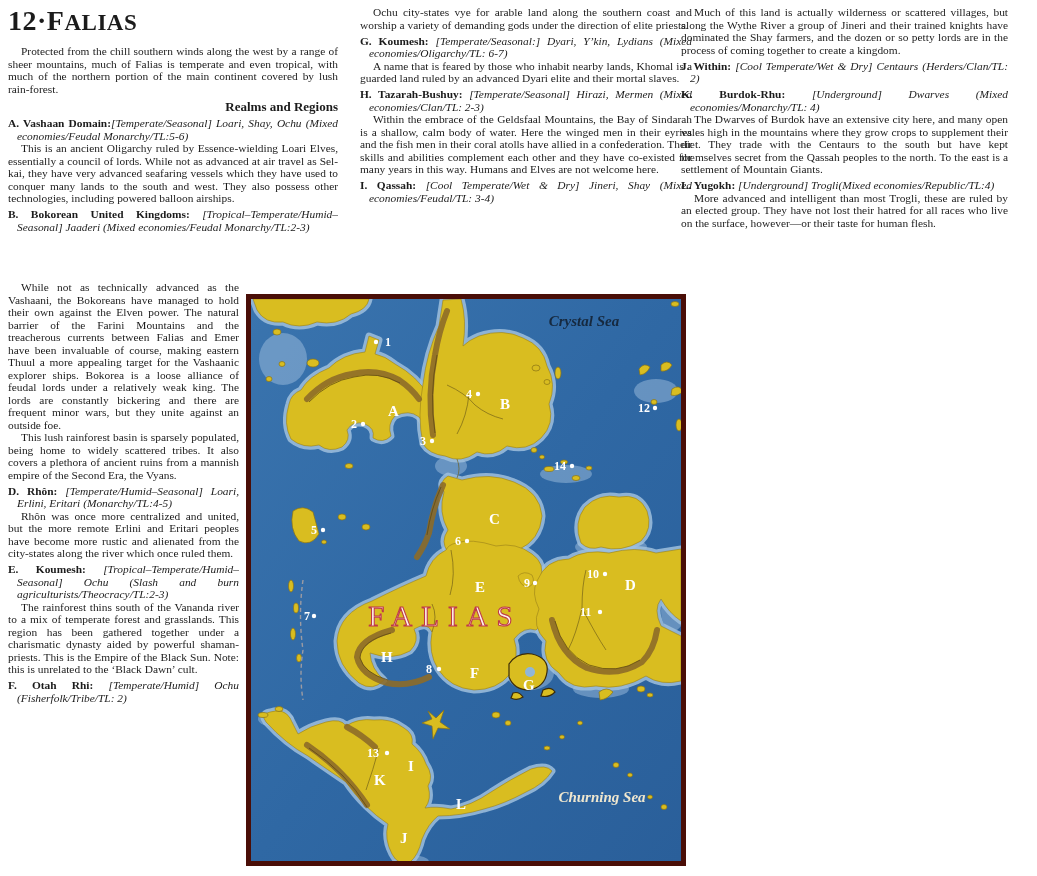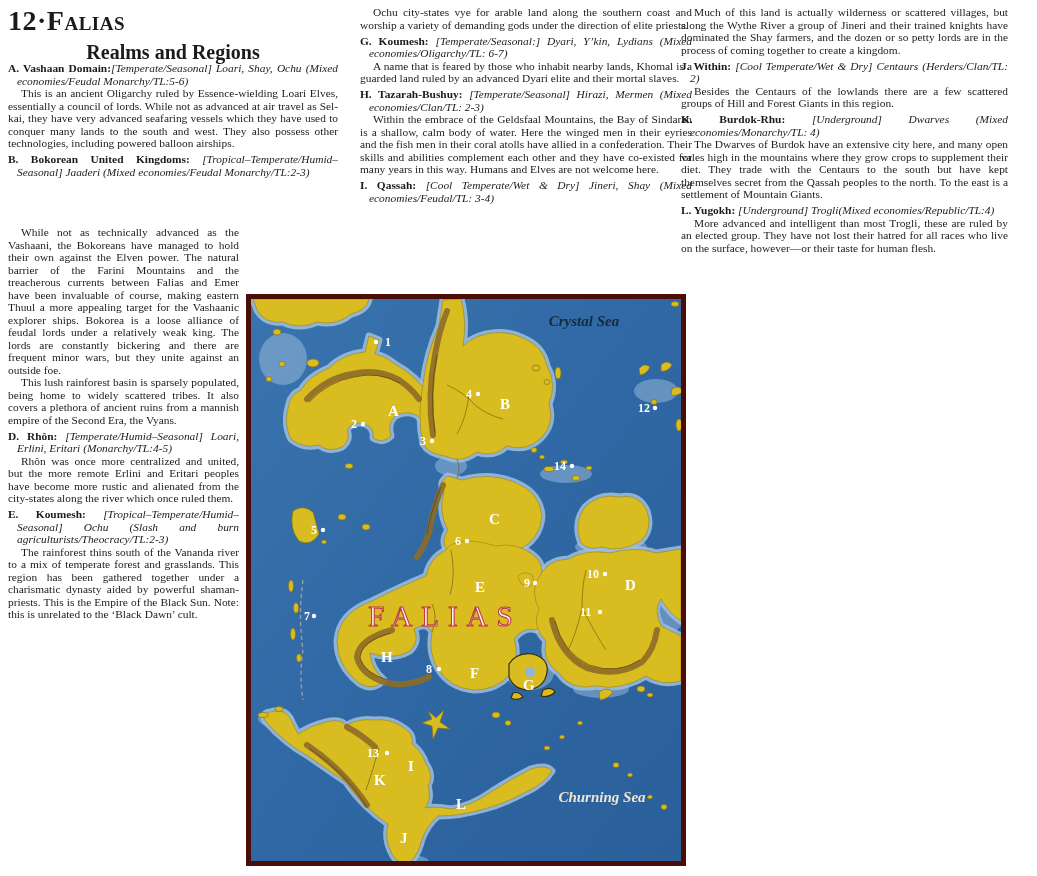--- a/index.html
+++ b/index.html
@@ -4,22 +4,22 @@
 <style>
   html,body{margin:0;padding:0;background:#fff;}
   body{width:1037px;height:876px;position:relative;font-family:"Liberation Serif",serif;color:#1b1b1b;}
   .col{position:absolute;text-align:justify;font-size:11.4px;line-height:12.5px;}
   p{margin:0;}
   .ind{text-indent:13px;}
   .ehead{margin-top:3.5px;padding-left:9px;text-indent:-9px;}
   .ehead b{font-weight:bold;}
   .ehead i{font-style:italic;}
   h1{font-size:28px;margin:0 0 7px 0;font-weight:bold;letter-spacing:.5px;line-height:30px;}
-  h1 .sc{font-size:19px;}
-  h2{font-size:20px;text-align:center;margin:6px 0 3px 0;font-weight:bold;}
+  h1 .sc{font-size:23px;}
+  h2{font-size:13px;text-align:right;margin:6px 0 3px 0;font-weight:bold;}
   .narrow{width:231px;margin-top:48px;}
   .mapframe{position:absolute;left:246px;top:294px;width:430px;height:562px;border:5px solid #4a0e07;background:#2f68a4;overflow:hidden;}
   
   .halo use{fill:none;stroke:#9fc0dd;stroke-width:7;stroke-linejoin:round;opacity:.85;}
   .land use{fill:#d9bd20;stroke:#99801a;stroke-width:.6;}
   .isl path,.isl ellipse{fill:#d9bd20;stroke:#8a7314;stroke-width:.7;}
   .gring path{fill:#d9bd20;stroke:#3b2b08;stroke-width:1.2;}
   .mtn path{fill:none;stroke:#8d6c28;stroke-width:6;stroke-linecap:round;opacity:.9;}
   .crest path{fill:none;stroke:#5c4712;stroke-width:1;opacity:.75;}
   .river path{fill:none;stroke:#6b5a16;stroke-width:.8;opacity:.8;}
@@ -33,58 +33,59 @@
   #sea-churning{fill:#efe7cf;}
   #maptitle{font-size:29px;letter-spacing:9px;fill:#fdf0ee;stroke:#bf3a45;stroke-width:1.1;}
 </style>
 </head>
 <body>
 
 <div>
 
   <div class="col" style="left:8px;top:6px;width:330px;">
     <h1><span>12·F</span><span class="sc">ALIAS</span></h1>
+    <p class="ind">Protected from the chill southern winds along the west by a range of sheer mountains, much of Falias is temperate and even tropical, with much of the northern portion of the main continent covered by lush rain-forest.</p>
     <h2>Realms and Regions</h2>
 
     <p class="ehead"><b>A. Vashaan Domain:</b><i>[Temperate/Seasonal] Loari, Shay, Ochu (Mixed economies/Feudal Monarchy/TL:5-6)</i></p>
     <p class="ind">This is an ancient Oligarchy ruled by Essence-wielding Loari Elves, essentially a council of lords. While not as advanced at air travel as Sel-kai, they have very advanced seafaring vessels which they have used to conquer many lands to the south and west. They also possess other technologies, including powered balloon airships.</p>
 
     <p class="ehead"><b>B. Bokorean United Kingdoms:</b><i> [Tropical–Temperate/Humid–Seasonal] Jaaderi (Mixed economies/Feudal Monarchy/TL:2-3)</i></p>
 
     <div class="narrow">
       <p class="ind">While not as technically advanced as the Vashaani, the Bokoreans have managed to hold their own against the Elven power. The natural barrier of the Farini Mountains and the treacherous currents between Falias and Emer have been invaluable of course, making eastern Thuul a more appealing target for the Vashaanic explorer ships. Bokorea is a loose alliance of feudal lords under a relatively weak king. The lords are constantly bickering and there are frequent minor wars, but they unite against an outside foe.</p>
 
       <p class="ind">This lush rainforest basin is sparsely populated, being home to widely scattered tribes. It also covers a plethora of ancient ruins from a mannish empire of the Second Era, the Vyans.</p>
 
       <p class="ehead"><b>D. Rhôn:</b><i> [Temperate/Humid–Seasonal] Loari, Erlini, Eritari (Monarchy/TL:4-5)</i></p>
       <p class="ind">Rhôn was once more centralized and united, but the more remote Erlini and Eritari peoples have become more rustic and alienated from the city-states along the river which once ruled them.</p>
 
       <p class="ehead"><b>E. Koumesh:</b><i> [Tropical–Temperate/Humid–Seasonal] Ochu (Slash and burn agriculturists/Theocracy/TL:2-3)</i></p>
       <p class="ind">The rainforest thins south of the Vananda river to a mix of temperate forest and grasslands. This region has been gathered together under a charismatic dynasty aided by powerful shaman-priests. This is the Empire of the Black Sun. Note: this is unrelated to the ‘Black Dawn’ cult.</p>
 
+      <p class="ehead"><b>F. Otah Rhi:</b><i> [Temperate/Humid] Ochu (Fisherfolk/Tribe/TL: 2)</i></p>
     </div>
   </div>
 
   <div class="col" style="left:346px;top:6px;width:332px;margin-left:14px;">
     <p class="ind">Ochu city-states vye for arable land along the southern coast and worship a variety of demanding gods under the direction of elite priests.</p>
 
     <p class="ehead"><b>G. Koumesh:</b><i> [Temperate/Seasonal:] Dyari, Y’kin, Lydians (Mixed economies/Oligarchy/TL: 6-7)</i></p>
     <p class="ind">A name that is feared by those who inhabit nearby lands, Khomal is a guarded land ruled by an advanced Dyari elite and their mortal slaves.</p>
 
     <p class="ehead"><b>H. Tazarah-Bushuy:</b><i> [Temperate/Seasonal] Hirazi, Mermen (Mixed economies/Clan/TL: 2-3)</i></p>
     <p class="ind">Within the embrace of the Geldsfaal Mountains, the Bay of Sindarah is a shallow, calm body of water. Here the winged men in their eyries and the fish men in their coral atolls have allied in a confederation. Their skills and abilities complement each other and they have co-existed for many years in this way. Humans and Elves are not welcome here.</p>
 
     <p class="ehead"><b>I. Qassah:</b><i> [Cool Temperate/Wet &amp; Dry] Jineri, Shay (Mixed economies/Feudal/TL: 3-4)</i></p>
   </div>
 
   <div class="col" style="left:681px;top:6px;width:327px;">
     <p class="ind">Much of this land is actually wilderness or scattered villages, but along the Wythe River a group of Jineri and their trained knights have dominated the Shay farmers, and the dozen or so petty lords are in the process of coming together to create a kingdom.</p>
 
     <p class="ehead"><b>J. Within:</b><i> [Cool Temperate/Wet &amp; Dry] Centaurs (Herders/Clan/TL: 2)</i></p>
-    <p class="ind">Besides the Centaurs of the lowlands there are a few scattered groups of Hill and Forest Giants in this region.</p>
 
     <p class="ehead"><b>K. Burdok-Rhu:</b><i> [Underground] Dwarves (Mixed economies/Monarchy/TL: 4)</i></p>
     <p class="ind">The Dwarves of Burdok have an extensive city here, and many open vales high in the mountains where they grow crops to supplement their diet. They trade with the Centaurs to the south but have kept themselves secret from the Qassah peoples to the north. To the east is a settlement of Mountain Giants.</p>
 
     <p class="ehead"><b>L. Yugokh:</b><i> [Underground] Trogli(Mixed economies/Republic/TL:4)</i></p>
     <p class="ind">More advanced and intelligent than most Trogli, these are ruled by an elected group. They have not lost their hatred for all races who live on the surface, however—or their taste for human flesh.</p>
   </div>
 
   <div class="mapframe">
     <svg viewBox="0 0 430 562" width="430" height="562" xmlns="http://www.w3.org/2000/svg">

